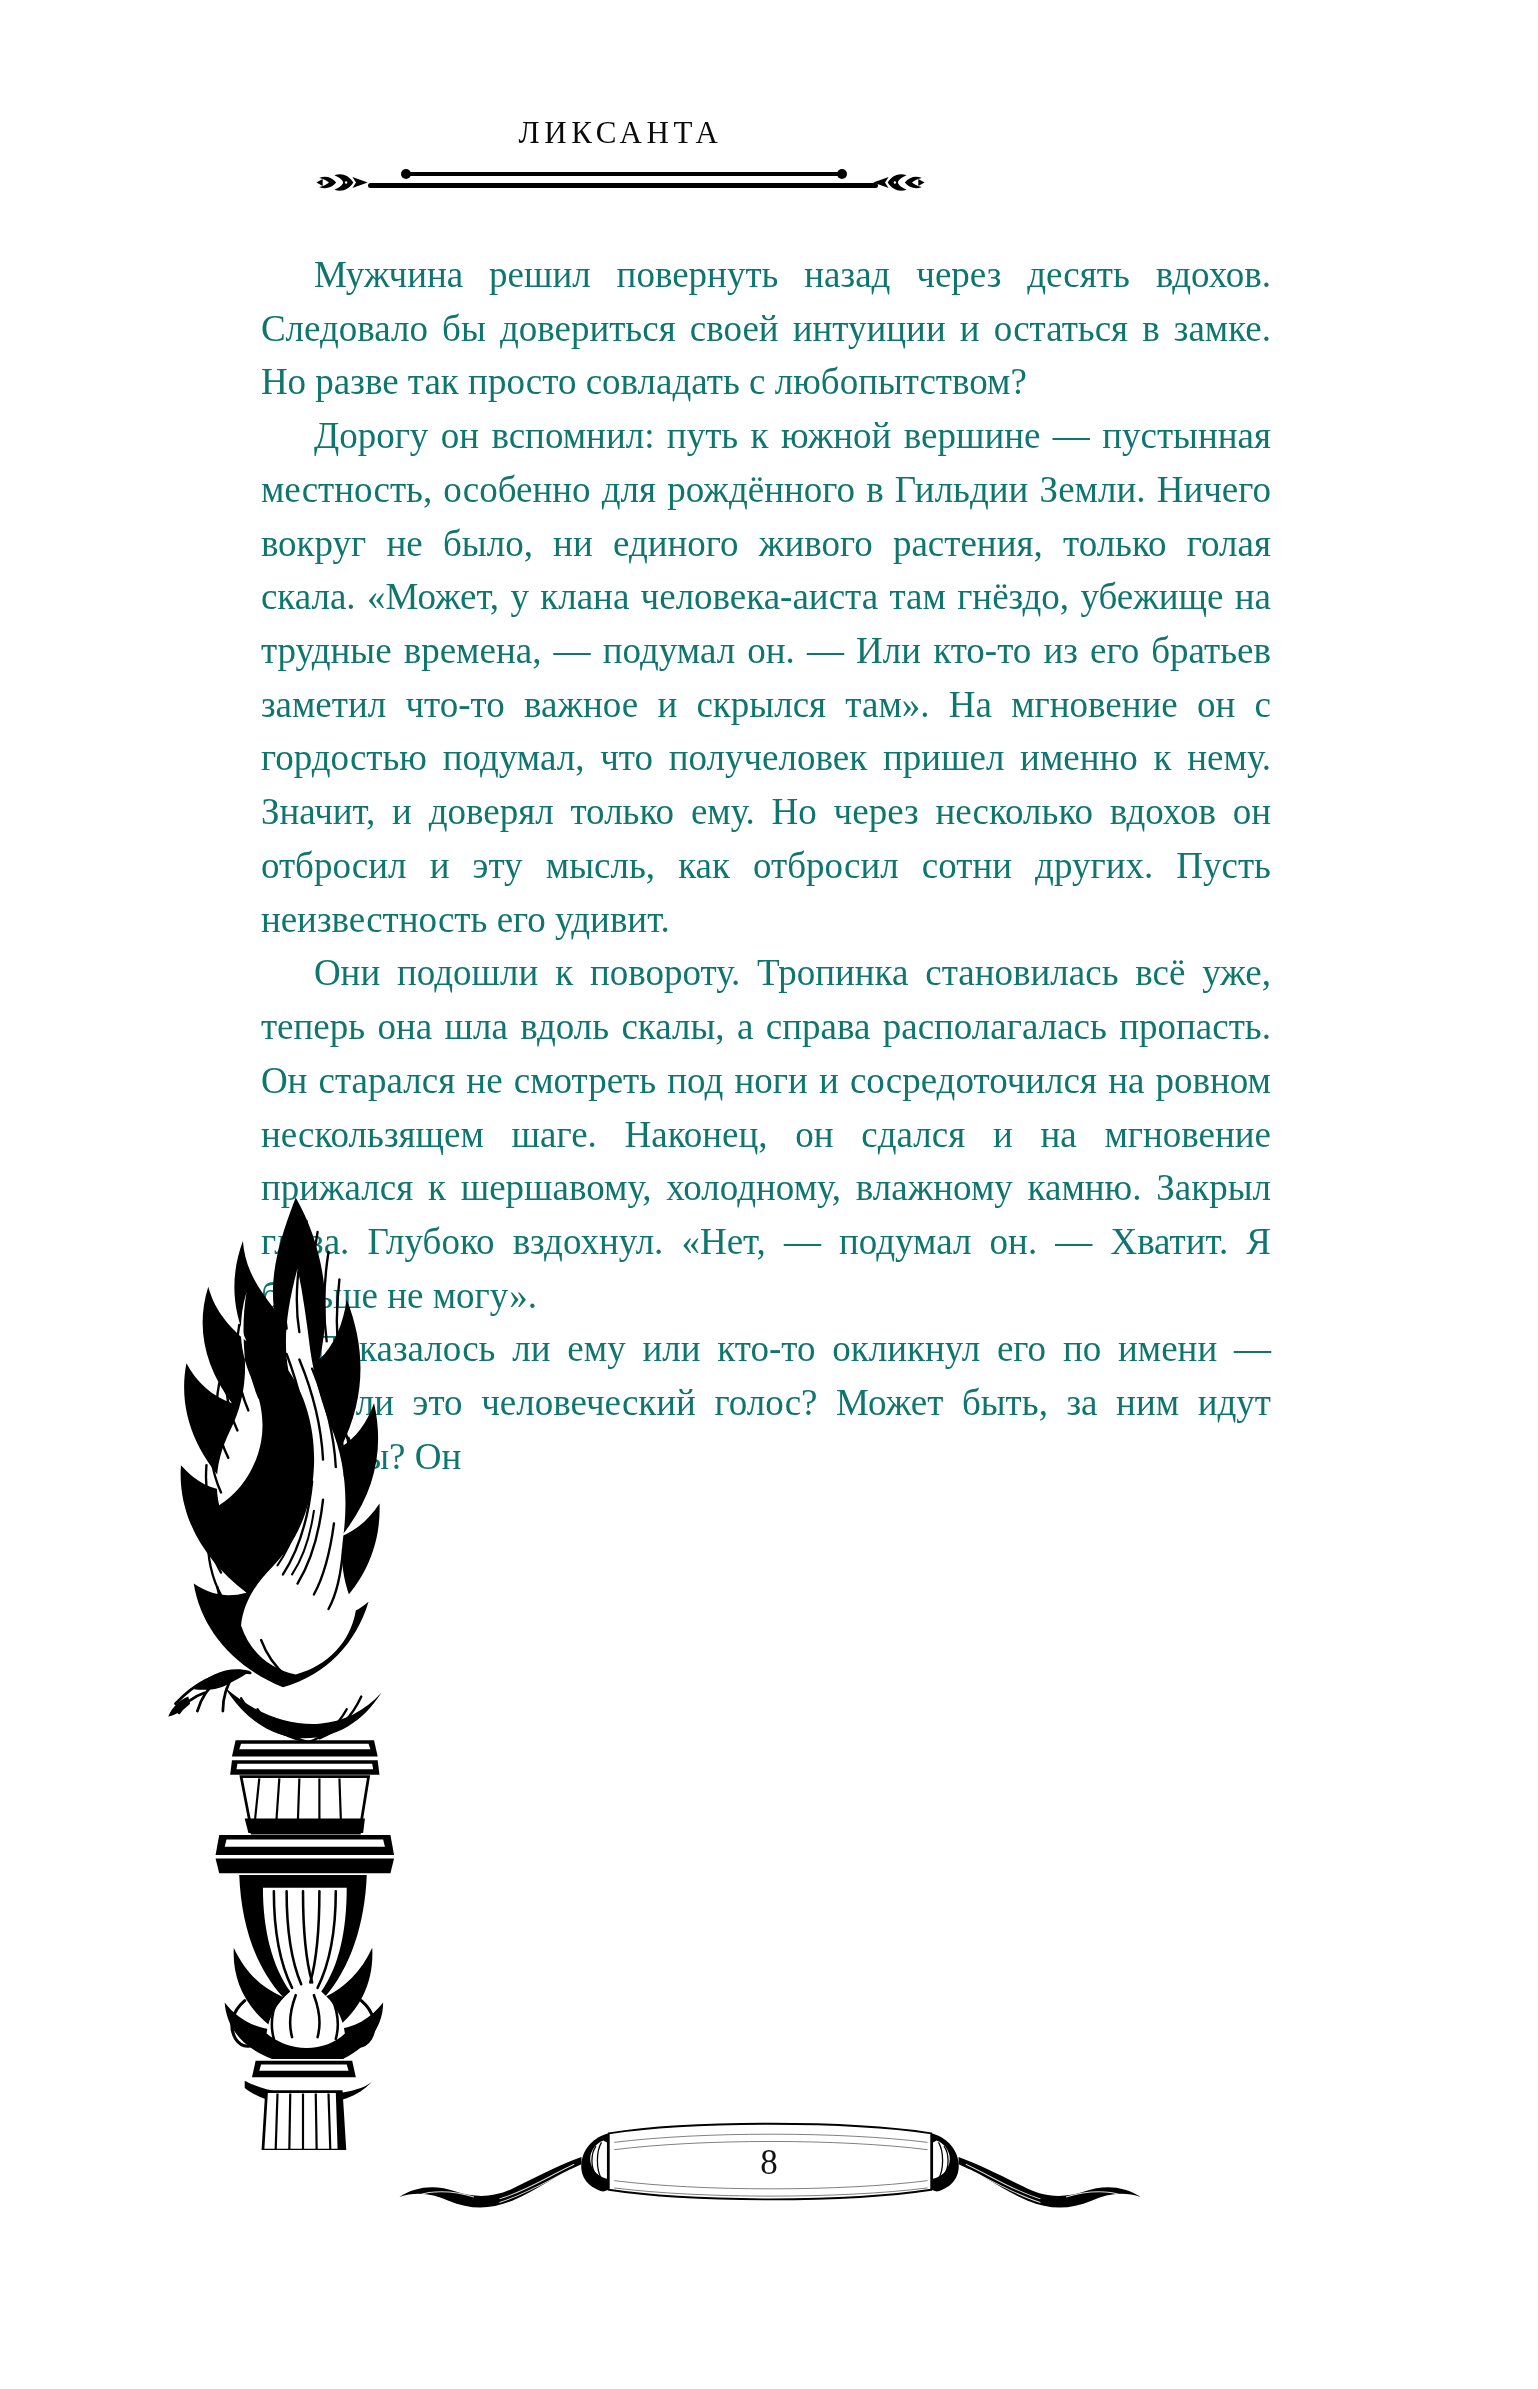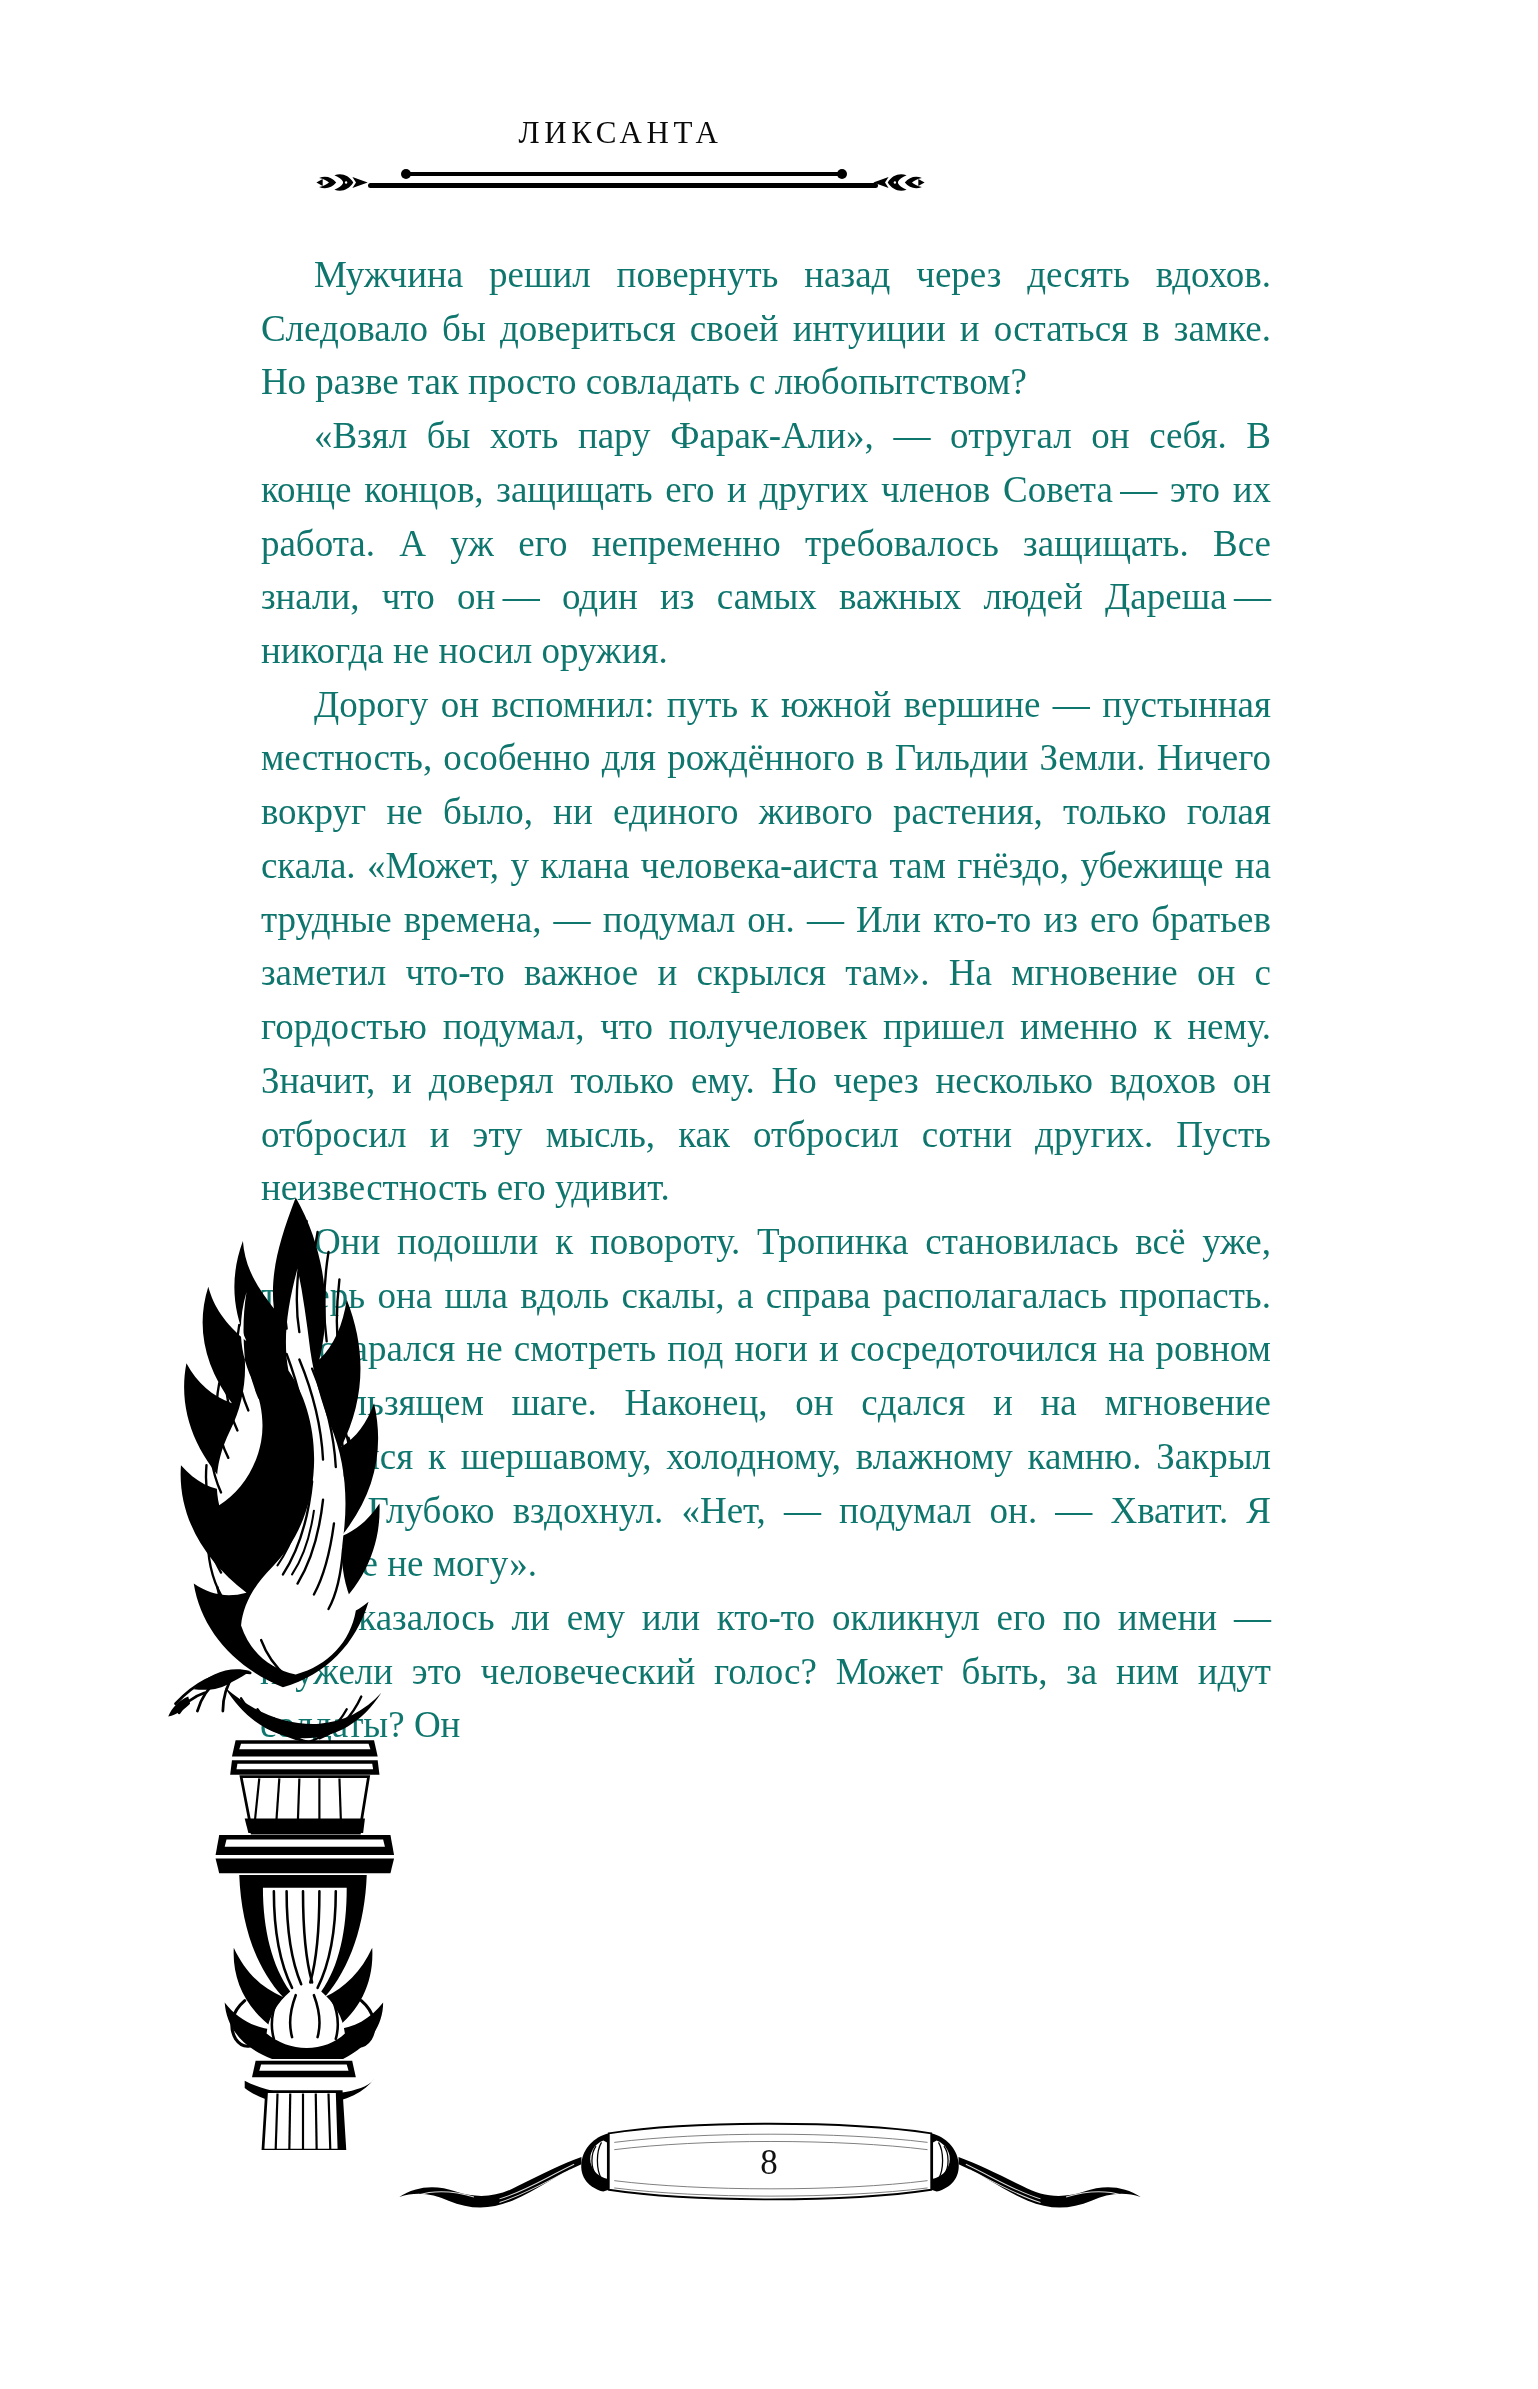--- a/index.html
+++ b/index.html
@@ -170,21 +170,20 @@
         <circle cx="33" cy="15" r="3.4" fill="#000"></circle>
         <circle cx="33" cy="15" r="1.3" fill="#fff"></circle>
         <path fill="#000" d="M0 15 L7 11 L7 19 Z"></path>
       </svg>
     </div>
   </div>
 
   <div class="text-column">
     <div class="art-float"></div>
     <p>Мужчина решил повернуть назад через десять вдохов. Следовало бы довериться своей интуиции и остаться в замке. Но разве так просто совладать с любопытством?</p>
-    <p>«Взял бы хоть пару Фарак-Али», — отругал он себя. В конце концов, защищать его и других членов Совета — это их работа. А уж его непременно требо­валось защищать. Все знали, что он — один из самых важных людей Дареша — никогда не носил оружия.</p>
     <p>Дорогу он вспомнил: путь к южной вершине — пу­стынная местность, особенно для рождённого в Гиль­дии Земли. Ничего вокруг не было, ни единого жи­вого растения, только голая скала. «Может, у клана человека-аиста там гнёздо, убежище на трудные вре­мена, — подумал он. — Или кто-то из его братьев за­метил что-то важное и скрылся там». На мгновение он с гордостью подумал, что получеловек пришел имен­но к нему. Значит, и доверял только ему. Но через несколько вдохов он отбросил и эту мысль, как отбросил сотни других. Пусть неизвестность его удивит.</p>
     <p>Они подошли к повороту. Тропинка ста­новилась всё уже, теперь она шла вдоль скалы, а справа располагалась пропасть. Он старался не смотреть под ноги и со­средоточился на ровном нескользящем шаге. Наконец, он сдался и на мгнове­ние прижался к шершавому, холодному, влажному камню. Закрыл глаза. Глубоко вздохнул. «Нет, — подумал он. — Хватит. Я больше не могу».</p>
     <p>Показалось ли ему или кто-то окликнул его по имени — неужели это человеческий голос? Может быть, за ним идут солдаты? Он</p>
   </div>
 
   <div class="torch">
     <svg viewBox="0 0 352 1064" xmlns="http://www.w3.org/2000/svg">
       <g fill="#000">
 
         <path d="M196 18 C176 70 168 104 172 140 C150 112 140 92 138 66

